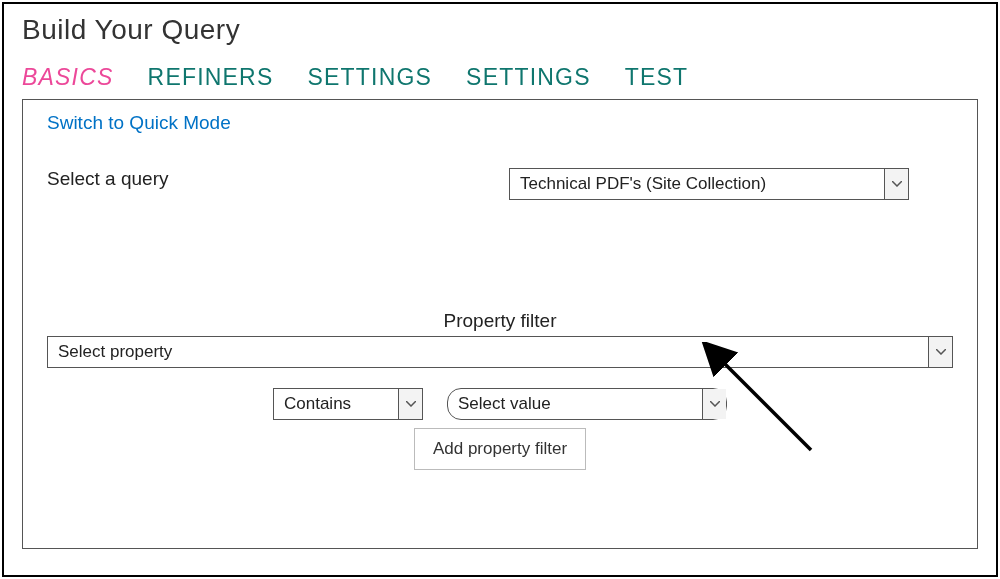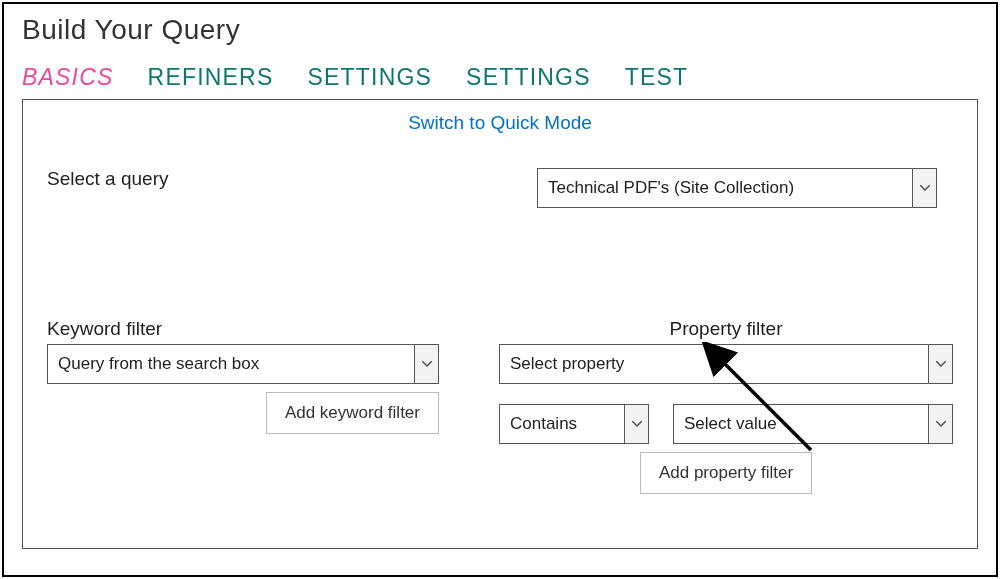--- a/index.html
+++ b/index.html
@@ -40,30 +40,30 @@
       color: #ec4899;
       font-style: italic;
     }
     .panel {
       border: 1px solid #555;
       padding: 12px 24px 24px 24px;
       height: 450px;
       position: relative;
     }
     .switch-link {
-      text-align: center;
+      text-align: left;
       color: #0072c6;
       font-size: 19px;
       font-weight: 400;
       margin-bottom: 34px;
       cursor: pointer;
     }
     .row {
       display: flex;
-      gap: 60px;
+      gap: 32px;
     }
     .col-left {
       width: 430px;
     }
     .col-right {
       flex: 1;
     }
     .label {
       font-size: 19px;
       color: #222;
@@ -74,26 +74,26 @@
       color: #888;
       line-height: 1.35;
     }
     .help a {
       color: #6a2aa5;
       text-decoration: underline;
     }
     .select-wrap {
       display: flex;
       border: 1px solid #555;
-      height: 40px;
+      height: 32px;
       align-items: stretch;
       background: #fff;
     }
     .select-wrap.small { width: 150px; }
-    .select-wrap.med { width: 280px; }
+    .select-wrap.med { width: 280px; border-radius: 14px; }
     .select-wrap.full { width: 100%; }
     .select-wrap .val {
       flex: 1;
       padding: 4px 10px;
       font-size: 17px;
       color: #222;
       display: flex;
       align-items: center;
     }
     .select-wrap .caret {
@@ -186,34 +186,20 @@
       <defs>
         <marker id="ah" markerWidth="12" markerHeight="12" refX="2" refY="5" orient="auto">
           <path d="M0,0 L0,10 L10,5 z" fill="#000"></path>
         </marker>
       </defs>
       <line x1="118" y1="108" x2="28" y2="18" stroke="#000" stroke-width="3.5" marker-end="url(#ah)"></line>
     </svg>
 
     <div class="filter-section">
       <div class="filter-row">
-        <div class="filter-col left">
-          <div class="label">Keyword filter</div>
-          <div class="select-wrap full">
-            <div class="val">Query from the search box</div>
-            <div class="caret">
-              <svg width="10" height="6" viewBox="0 0 10 6">
-                  <path d="M0 0 L5 5 L10 0" fill="none" stroke="#555" stroke-width="1.5"></path>
-                </svg>
-            </div>
-          </div>
-          <div class="btn-row-left">
-            <button class="btn">Add keyword filter</button>
-          </div>
-        </div>
 
         <div class="filter-col right">
           <div class="label">Property filter</div>
           <div class="select-wrap full">
             <div class="val">Select property</div>
             <div class="caret">
               <svg width="10" height="6" viewBox="0 0 10 6">
                   <path d="M0 0 L5 5 L10 0" fill="none" stroke="#555" stroke-width="1.5"></path>
                 </svg>
             </div>

